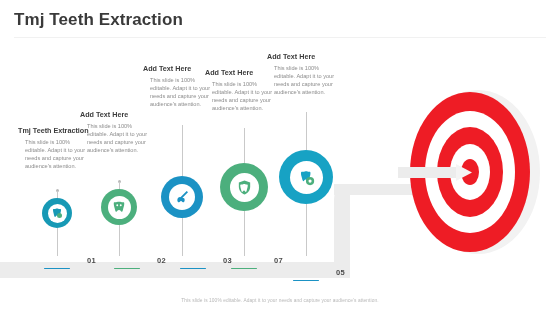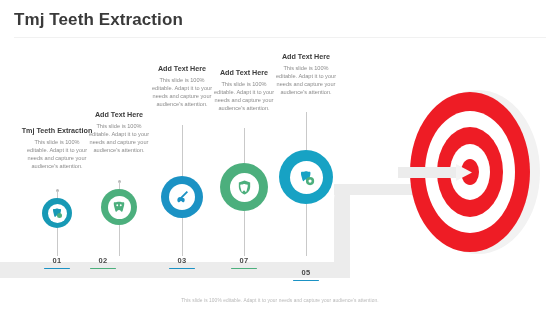--- a/index.html
+++ b/index.html
@@ -69,21 +69,21 @@
   
   .step {
     position: absolute;
     width: 78px;
     text-align: center;
   }
   .step-card {
     position: absolute;
     left: 0;
     width: 78px;
-    text-align: center;
+    text-align: left;
   }
   .card-title {
     font-size: 7.2px;
     font-weight: bold;
     color: #3c3c3c;
     line-height: 9px;
     margin-bottom: 3px;
   }
   .card-body {
     font-size: 5.6px;
@@ -126,21 +126,21 @@
   #numbers {
     position: absolute;
     left: 0;
     top: 256px;
     width: 560px;
     height: 24px;
   }
   .num-item {
     position: absolute;
     width: 78px;
-    text-align: center;
+    text-align: right;
   }
   .num-label {
     font-size: 7.5px;
     font-weight: bold;
     color: #4a4a4a;
     letter-spacing: 0.3px;
     line-height: 10px;
   }
   .num-underline {
     margin: 1.5px auto 0;
@@ -292,25 +292,25 @@
       </div>
     </div>
 
   </div>
 
   <div id="numbers">
     <div class="num-item" style="left:18px;">
       <div class="num-label">01</div>
       <div class="num-underline" style="background:#1b92c4;"></div>
     </div>
-    <div class="num-item" style="left:64px;">
+    <div class="num-item" style="left:88px;">
       <div class="num-label">02</div>
       <div class="num-underline" style="background:#4caf7d;"></div>
     </div>
-    <div class="num-item" style="left:143px;">
+    <div class="num-item" style="left:154px;">
       <div class="num-label">03</div>
       <div class="num-underline" style="background:#1b92c4;"></div>
     </div>
     <div class="num-item" style="left:205px;">
       <div class="num-label">07</div>
       <div class="num-underline" style="background:#4caf7d;"></div>
     </div>
     <div class="num-item" style="left:267px;margin-top:12px;">
       <div class="num-label">05</div>
       <div class="num-underline" style="background:#1b92c4;"></div>

